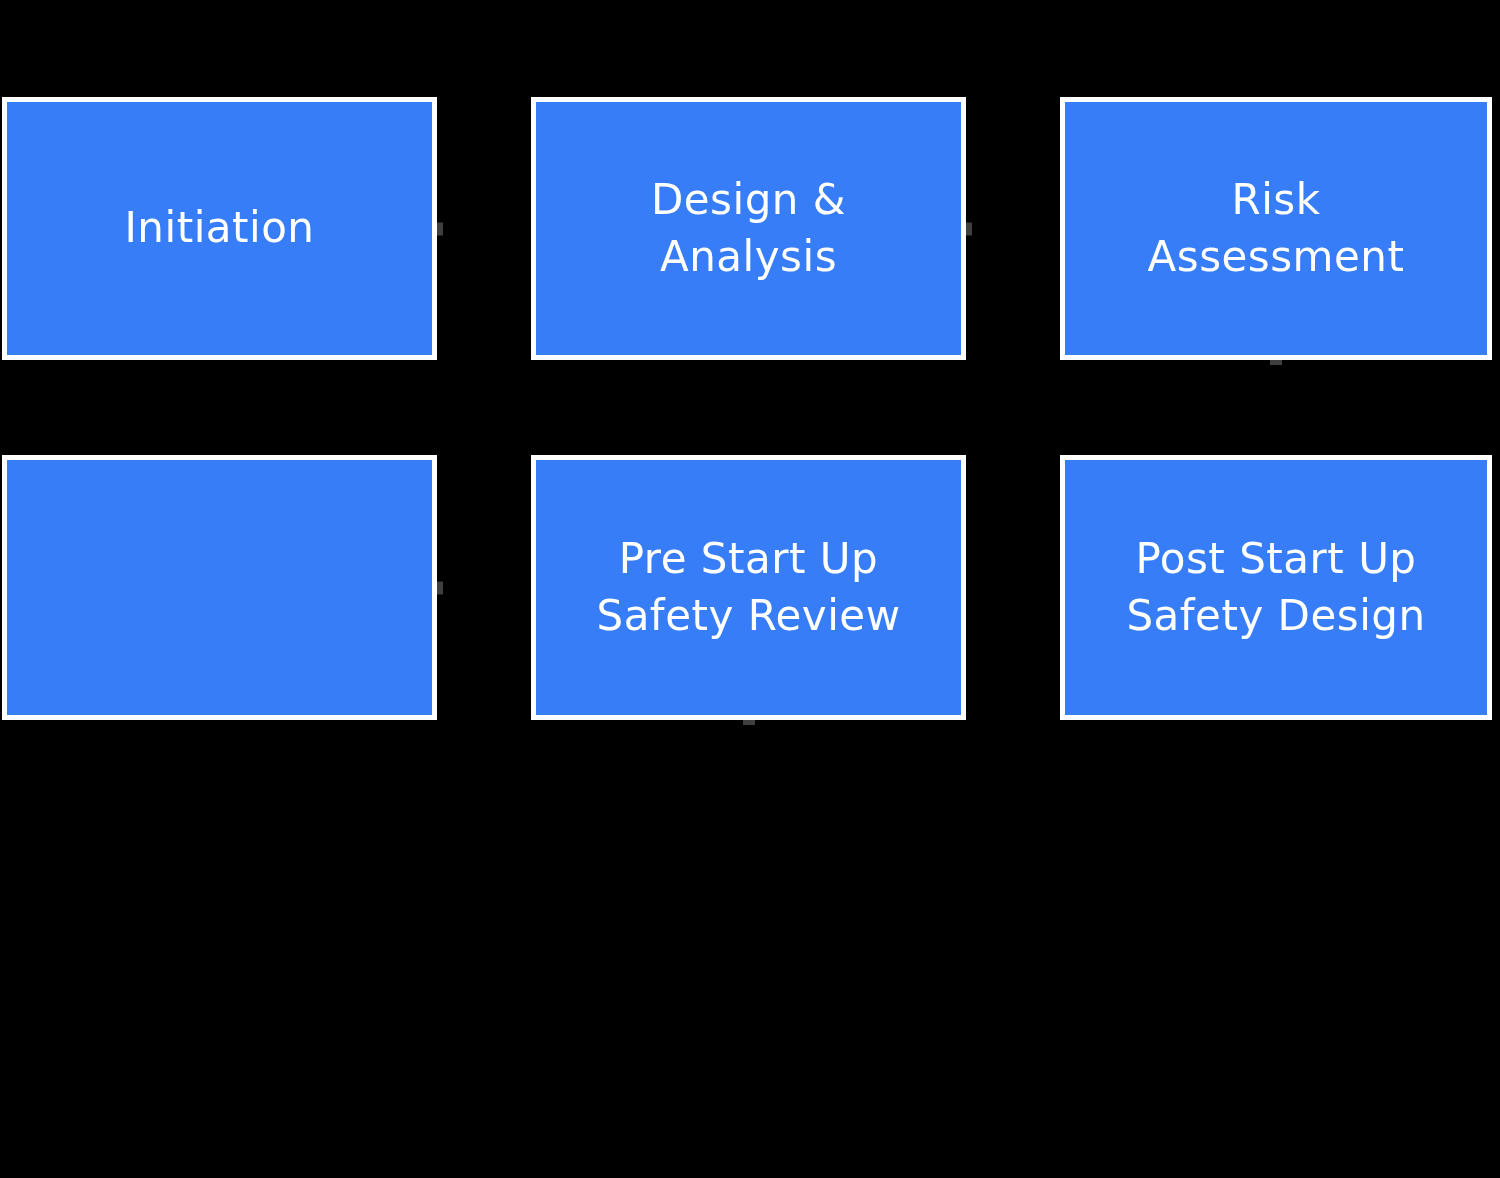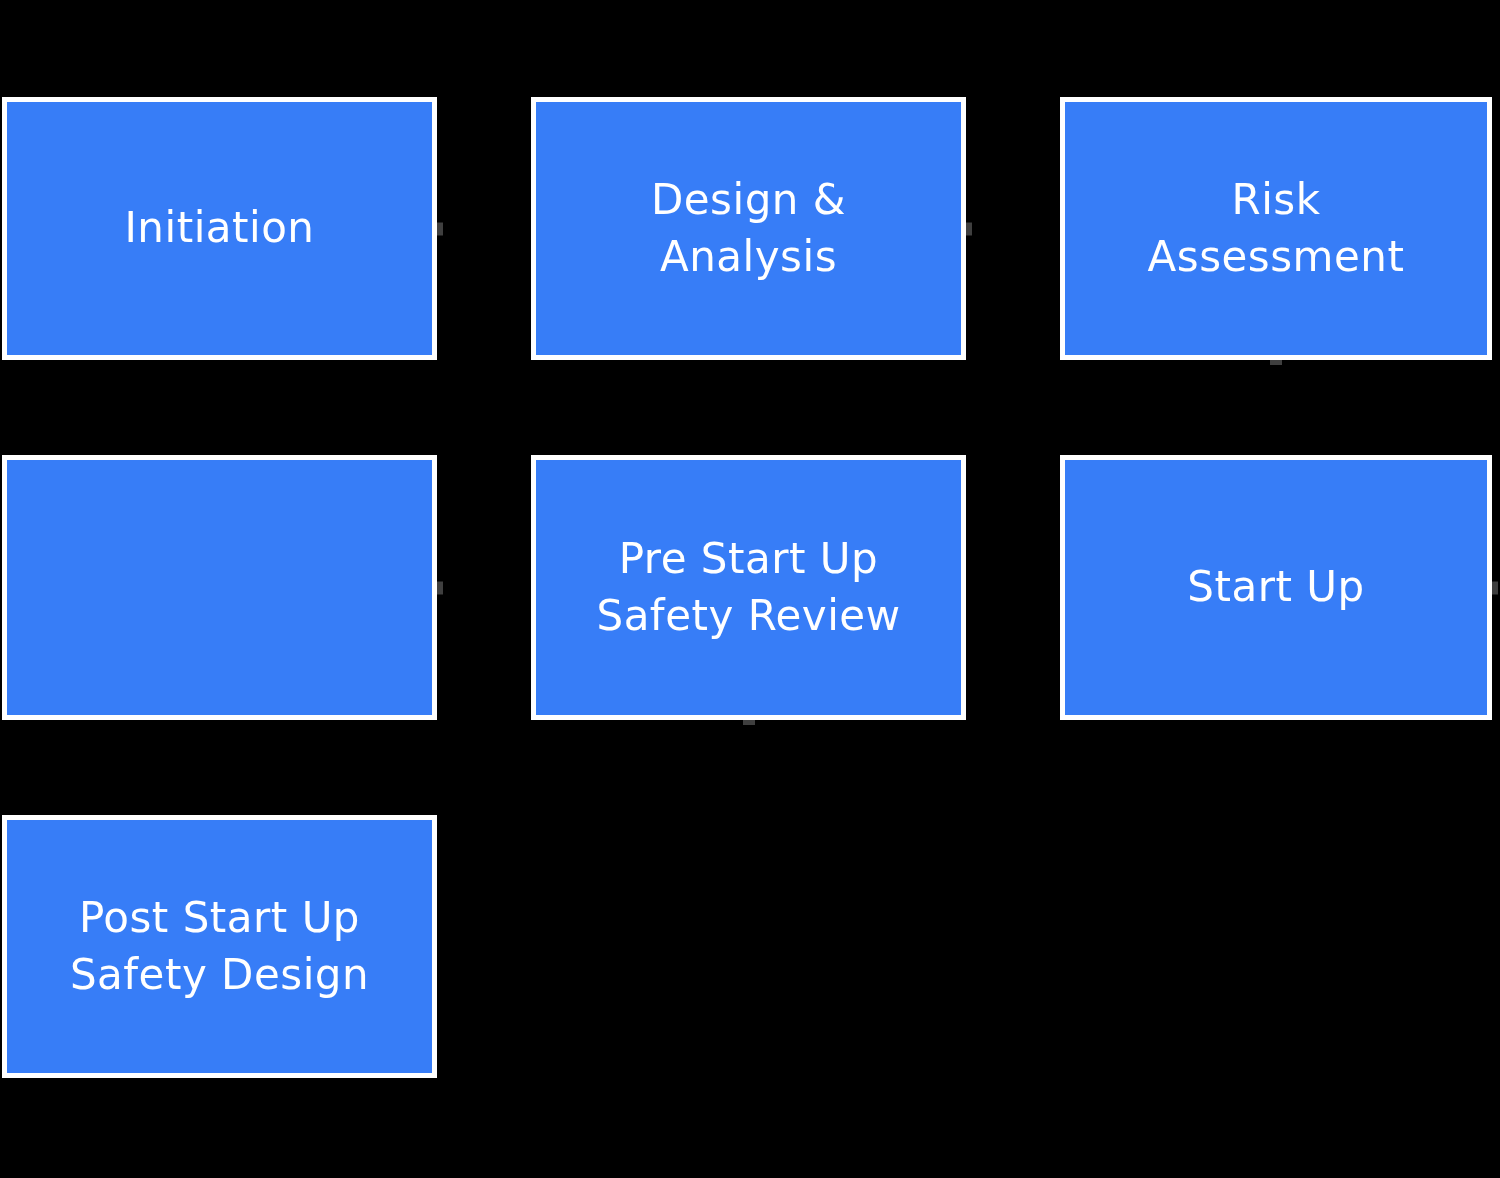--- a/index.html
+++ b/index.html
@@ -97,24 +97,20 @@
     <div class="box">
     <div class="stub right"></div>
       </div>
 
     <div class="box">
       <span class="box-label">Pre Start Up
 Safety Review</span>
     <div class="stub bottom"></div>
       </div>
 
-    <div class="box">
-      <span class="box-label">Start Up</span>
-    <div class="stub right"></div>
-      </div>
 
     <div class="box">
       <span class="box-label">Post Start Up
 Safety Design</span>
     </div>
 
     <div class="cell-empty"></div>
 
   </div>
 </div>

